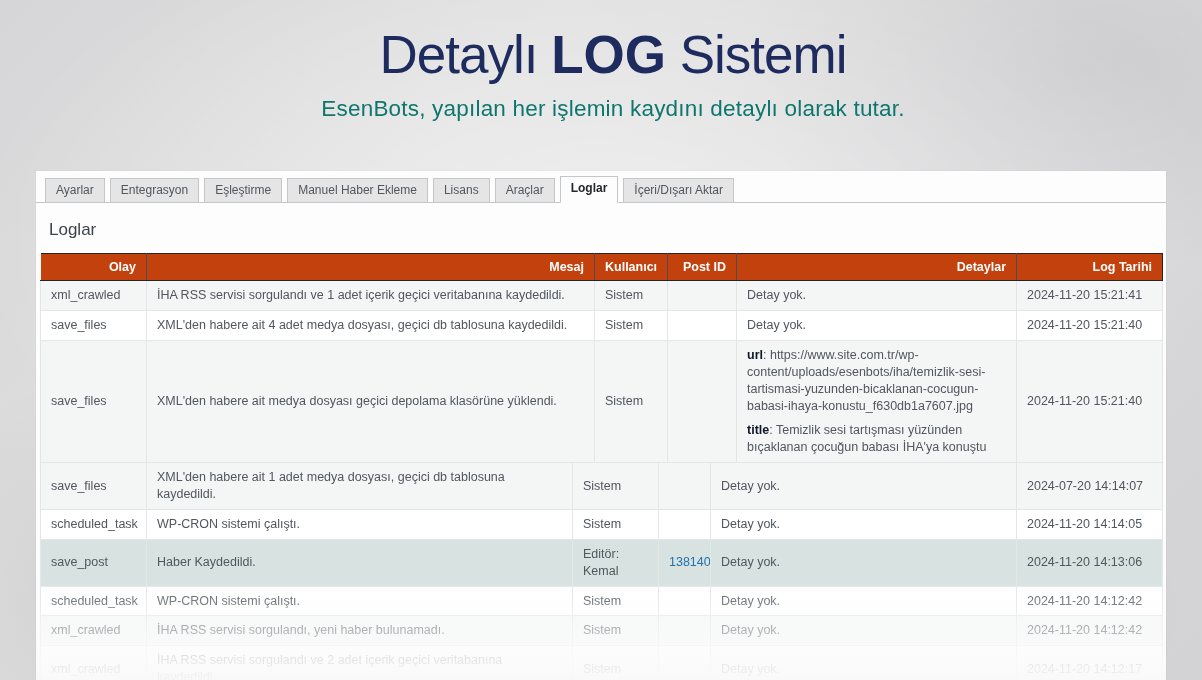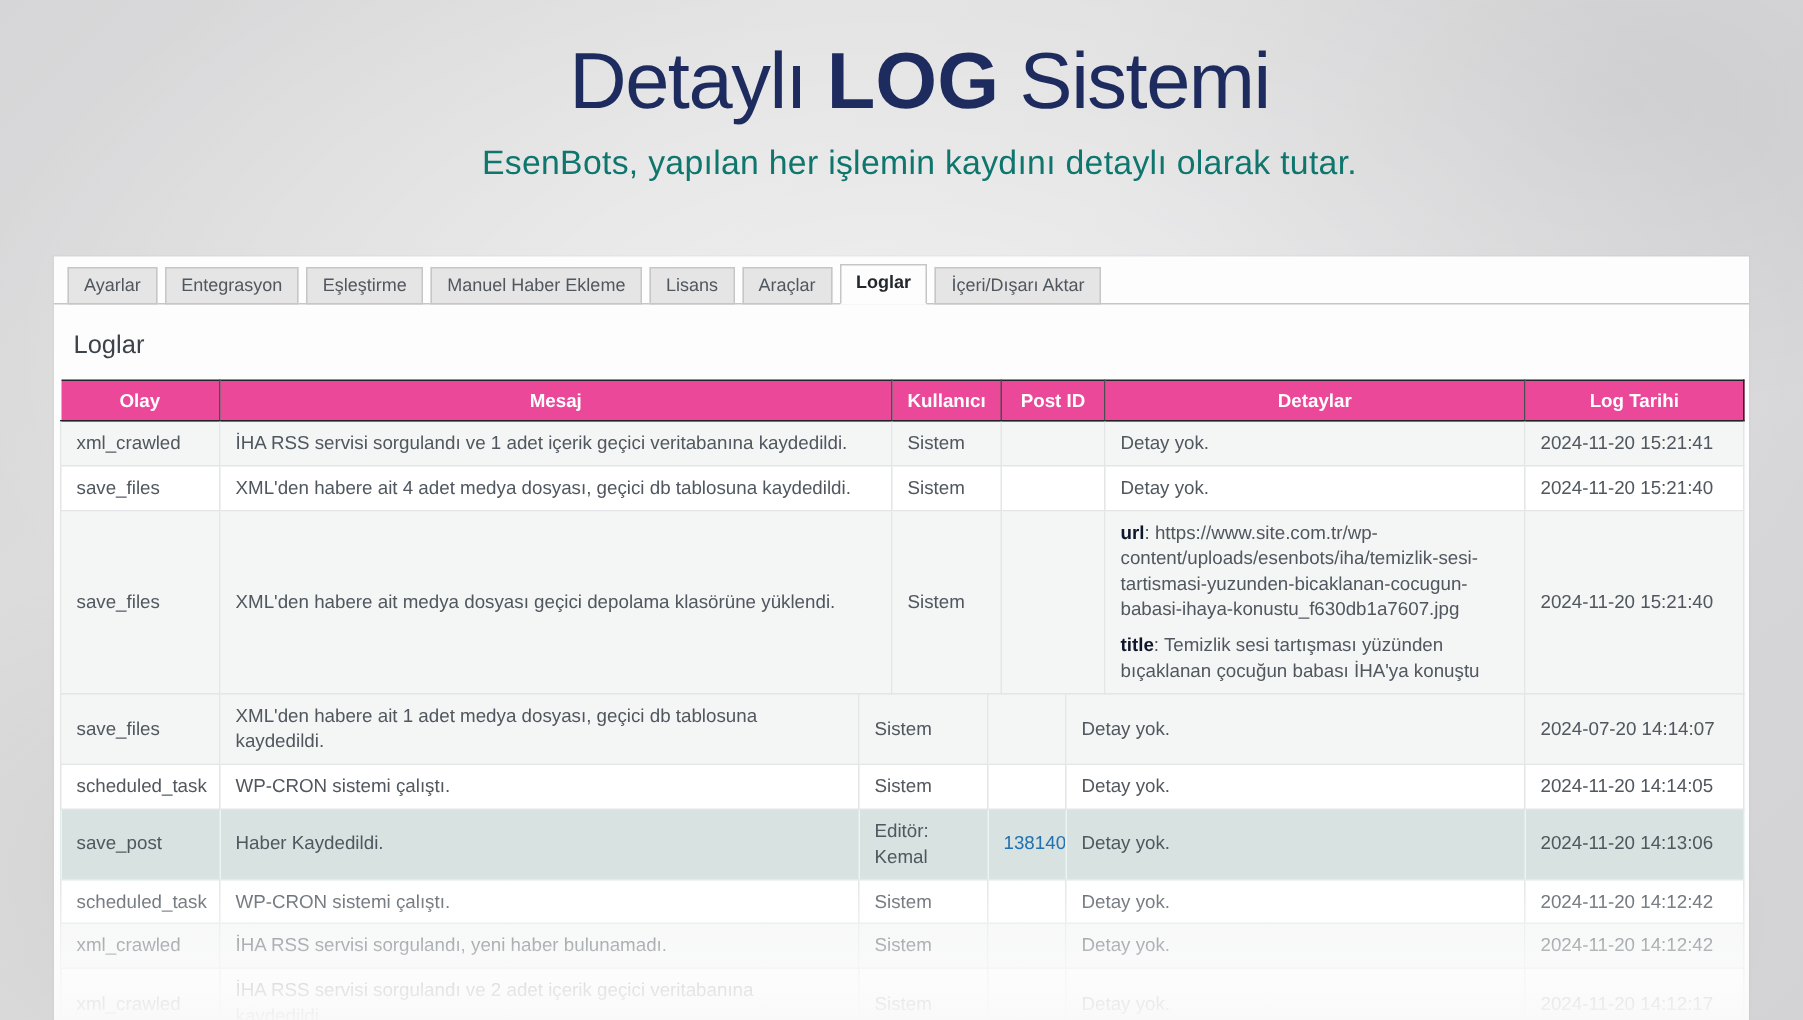--- a/index.html
+++ b/index.html
@@ -74,25 +74,25 @@
   }
   
   table {
     border-collapse: collapse;
     table-layout: fixed;
     width: 1122px;
     margin-left: 4px;
   }
   .log-table-lower { margin-top: -1px; }
   th {
-    background: #ec4899;
+    background: #c2410c;
     color: #ffffff;
     font-size: 12.5px;
     font-weight: 700;
-    text-align: center;
+    text-align: right;
     padding: 6px 10px;
     border-right: 1px solid #4a4e53;
     border-top: 1px solid #212529;
     border-bottom: 1px solid #212529;
   }
   th:last-child { border-right: 1px solid #212529; }
   td {
     font-size: 12.5px;
     color: #50575e;
     padding: 6px 10px;

